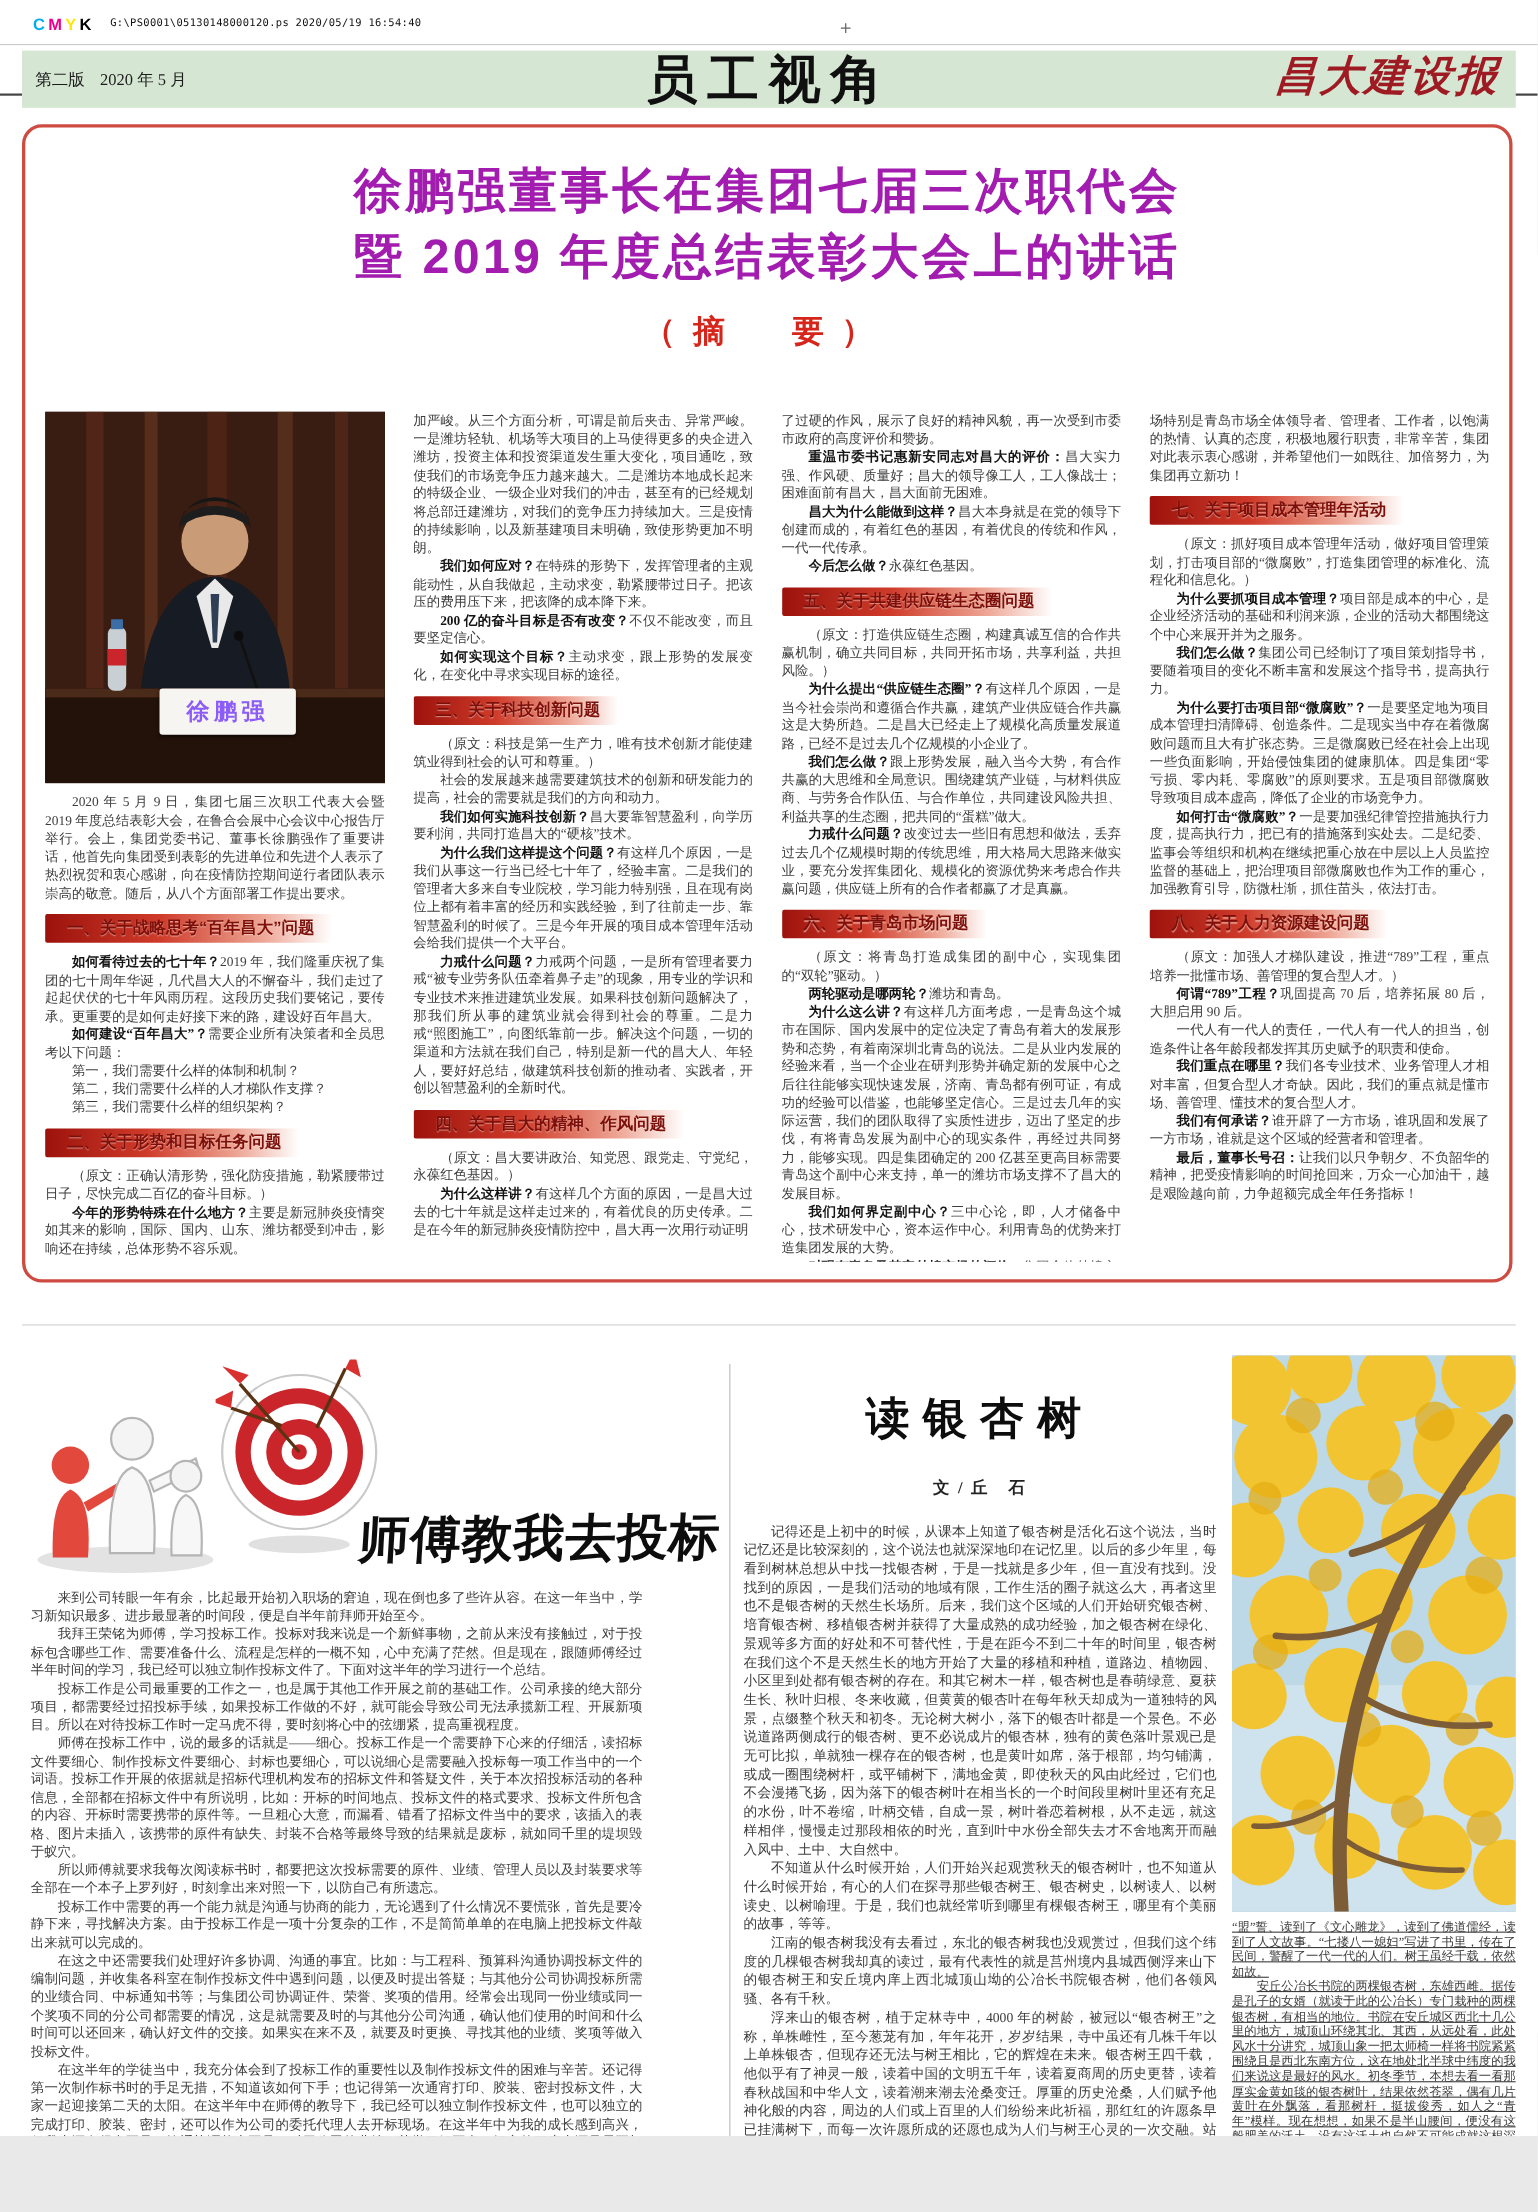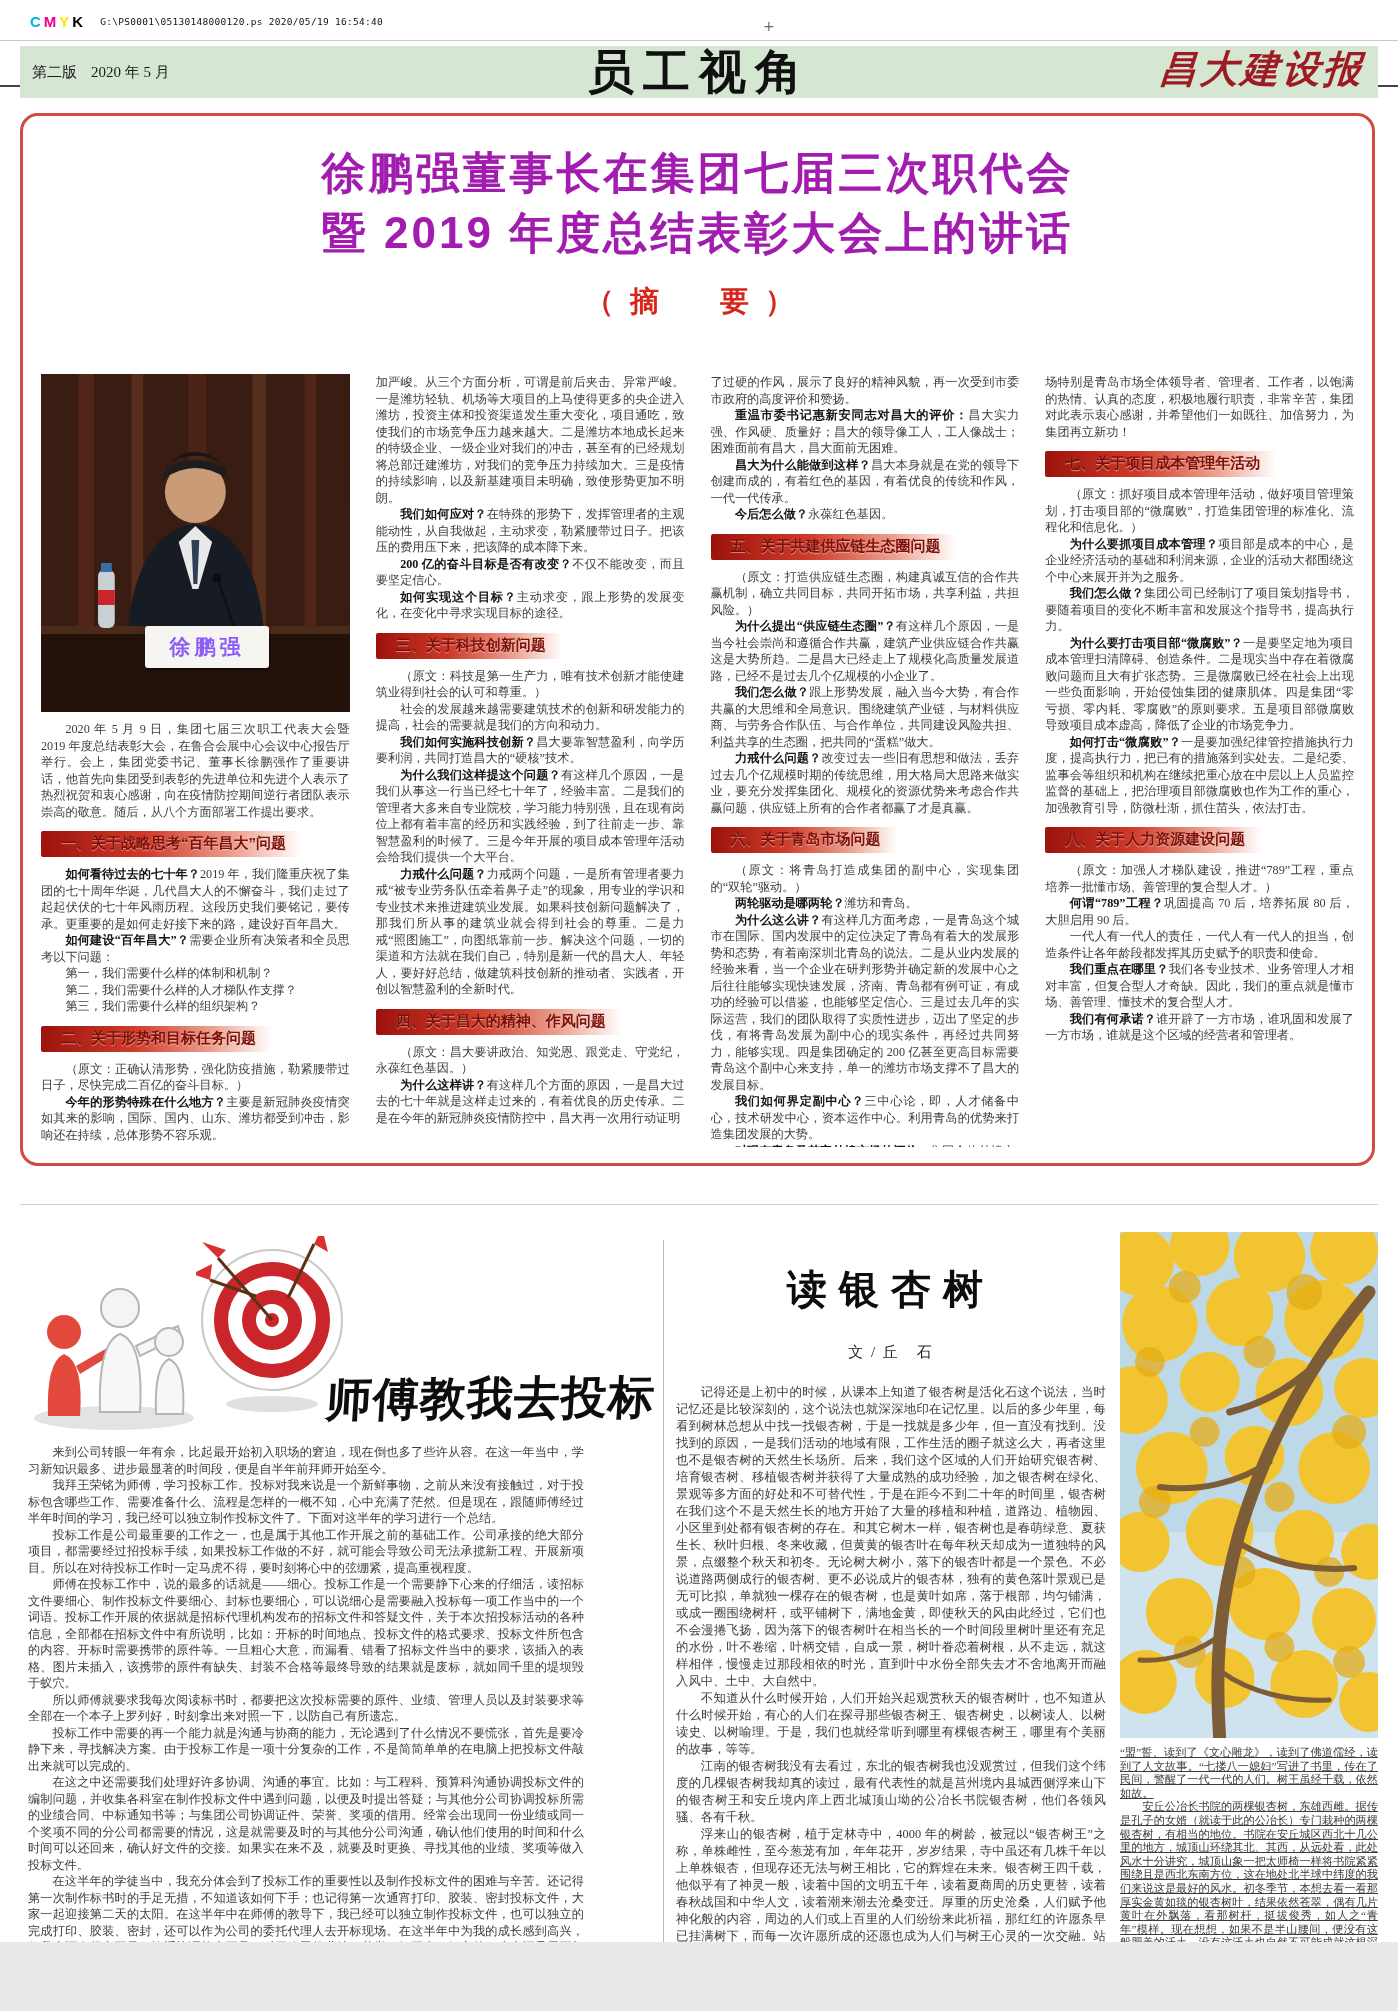--- a/index.html
+++ b/index.html
@@ -53,21 +53,21 @@
   .bl-header{position:relative;width:640px;height:208px;}
   .bl-title{position:absolute;left:298px;bottom:14px;font:900 46px "DejaVu Serif","Liberation Serif",serif;
       color:#0d0d0d;letter-spacing:1px;transform:skewX(-4deg) rotate(-.5deg);white-space:nowrap;}
   .bl-body{overflow:hidden;height:512px;}
   .bl-byline{margin-top:6px;text-align:center;font-size:13px;color:#222;padding-right:6px;}
   
   .br{position:absolute;left:676px;top:1232px;width:702px;height:766px;display:flex;gap:14px;}
   .br-main{width:430px;flex:none;overflow:hidden;}
   .br-title{margin-top:30px;text-align:center;font:900 40px "Liberation Sans","DejaVu Sans",sans-serif;
       color:#0d0d0d;letter-spacing:12px;}
-  .br-byline{margin:26px 0 22px;text-align:center;font-size:15px;color:#222;letter-spacing:2px;}
+  .br-byline{margin:26px 0 22px;text-align:center;font-size:15px;color:#222;letter-spacing:2px;font-weight:bold;}
   .br-main .para{font-size:12.4px;line-height:17px;}
   .br-side{flex:1;display:flex;flex-direction:column;overflow:hidden;}
   .ginkgo{width:100%;height:506px;flex:none;background:#bdd9e8;position:relative;overflow:hidden;}
   .br-side-text{margin-top:8px;overflow:hidden;}
   .br-side-text .para{font-size:11.2px;line-height:13.6px;text-decoration:underline;}
   .icon-wrap{position:absolute;}
 </style>
 </head>
 <body>
 
@@ -175,20 +175,21 @@
           <p class="para"><b>为什么要抓项目成本管理？</b>项目部是成本的中心，是企业经济活动的基础和利润来源，企业的活动大都围绕这个中心来展开并为之服务。</p>
           <p class="para"><b>我们怎么做？</b>集团公司已经制订了项目策划指导书，要随着项目的变化不断丰富和发展这个指导书，提高执行力。</p>
           <p class="para"><b>为什么要打击项目部“微腐败”？</b>一是要坚定地为项目成本管理扫清障碍、创造条件。二是现实当中存在着微腐败问题而且大有扩张态势。三是微腐败已经在社会上出现一些负面影响，开始侵蚀集团的健康肌体。四是集团“零亏损、零内耗、零腐败”的原则要求。五是项目部微腐败导致项目成本虚高，降低了企业的市场竞争力。</p>
           <p class="para"><b>如何打击“微腐败”？</b>一是要加强纪律管控措施执行力度，提高执行力，把已有的措施落到实处去。二是纪委、监事会等组织和机构在继续把重心放在中层以上人员监控监督的基础上，把治理项目部微腐败也作为工作的重心，加强教育引导，防微杜渐，抓住苗头，依法打击。</p>
           <div class="sec-head">八、关于人力资源建设问题</div>
           <p class="para">（原文：加强人才梯队建设，推进“789”工程，重点培养一批懂市场、善管理的复合型人才。）</p>
           <p class="para"><b>何谓“789”工程？</b>巩固提高 70 后，培养拓展 80 后，大胆启用 90 后。</p>
           <p class="para">一代人有一代人的责任，一代人有一代人的担当，创造条件让各年龄段都发挥其历史赋予的职责和使命。</p>
           <p class="para"><b>我们重点在哪里？</b>我们各专业技术、业务管理人才相对丰富，但复合型人才奇缺。因此，我们的重点就是懂市场、善管理、懂技术的复合型人才。</p>
           <p class="para"><b>我们有何承诺？</b>谁开辟了一方市场，谁巩固和发展了一方市场，谁就是这个区域的经营者和管理者。</p>
+          <p class="para"><b>最后，董事长号召：</b>让我们以只争朝夕、不负韶华的精神，把受疫情影响的时间抢回来，万众一心加油干，越是艰险越向前，力争超额完成全年任务指标！</p>
         </div>
     </div>
   </div>
 
   <div class="band-rule"></div>
   <div class="vrule"></div>
 
   <div class="bl">
     <div class="bl-header">
       <svg class="icon-wrap" style="left:0;top:10px" width="172" height="190" viewBox="0 0 172 190">

